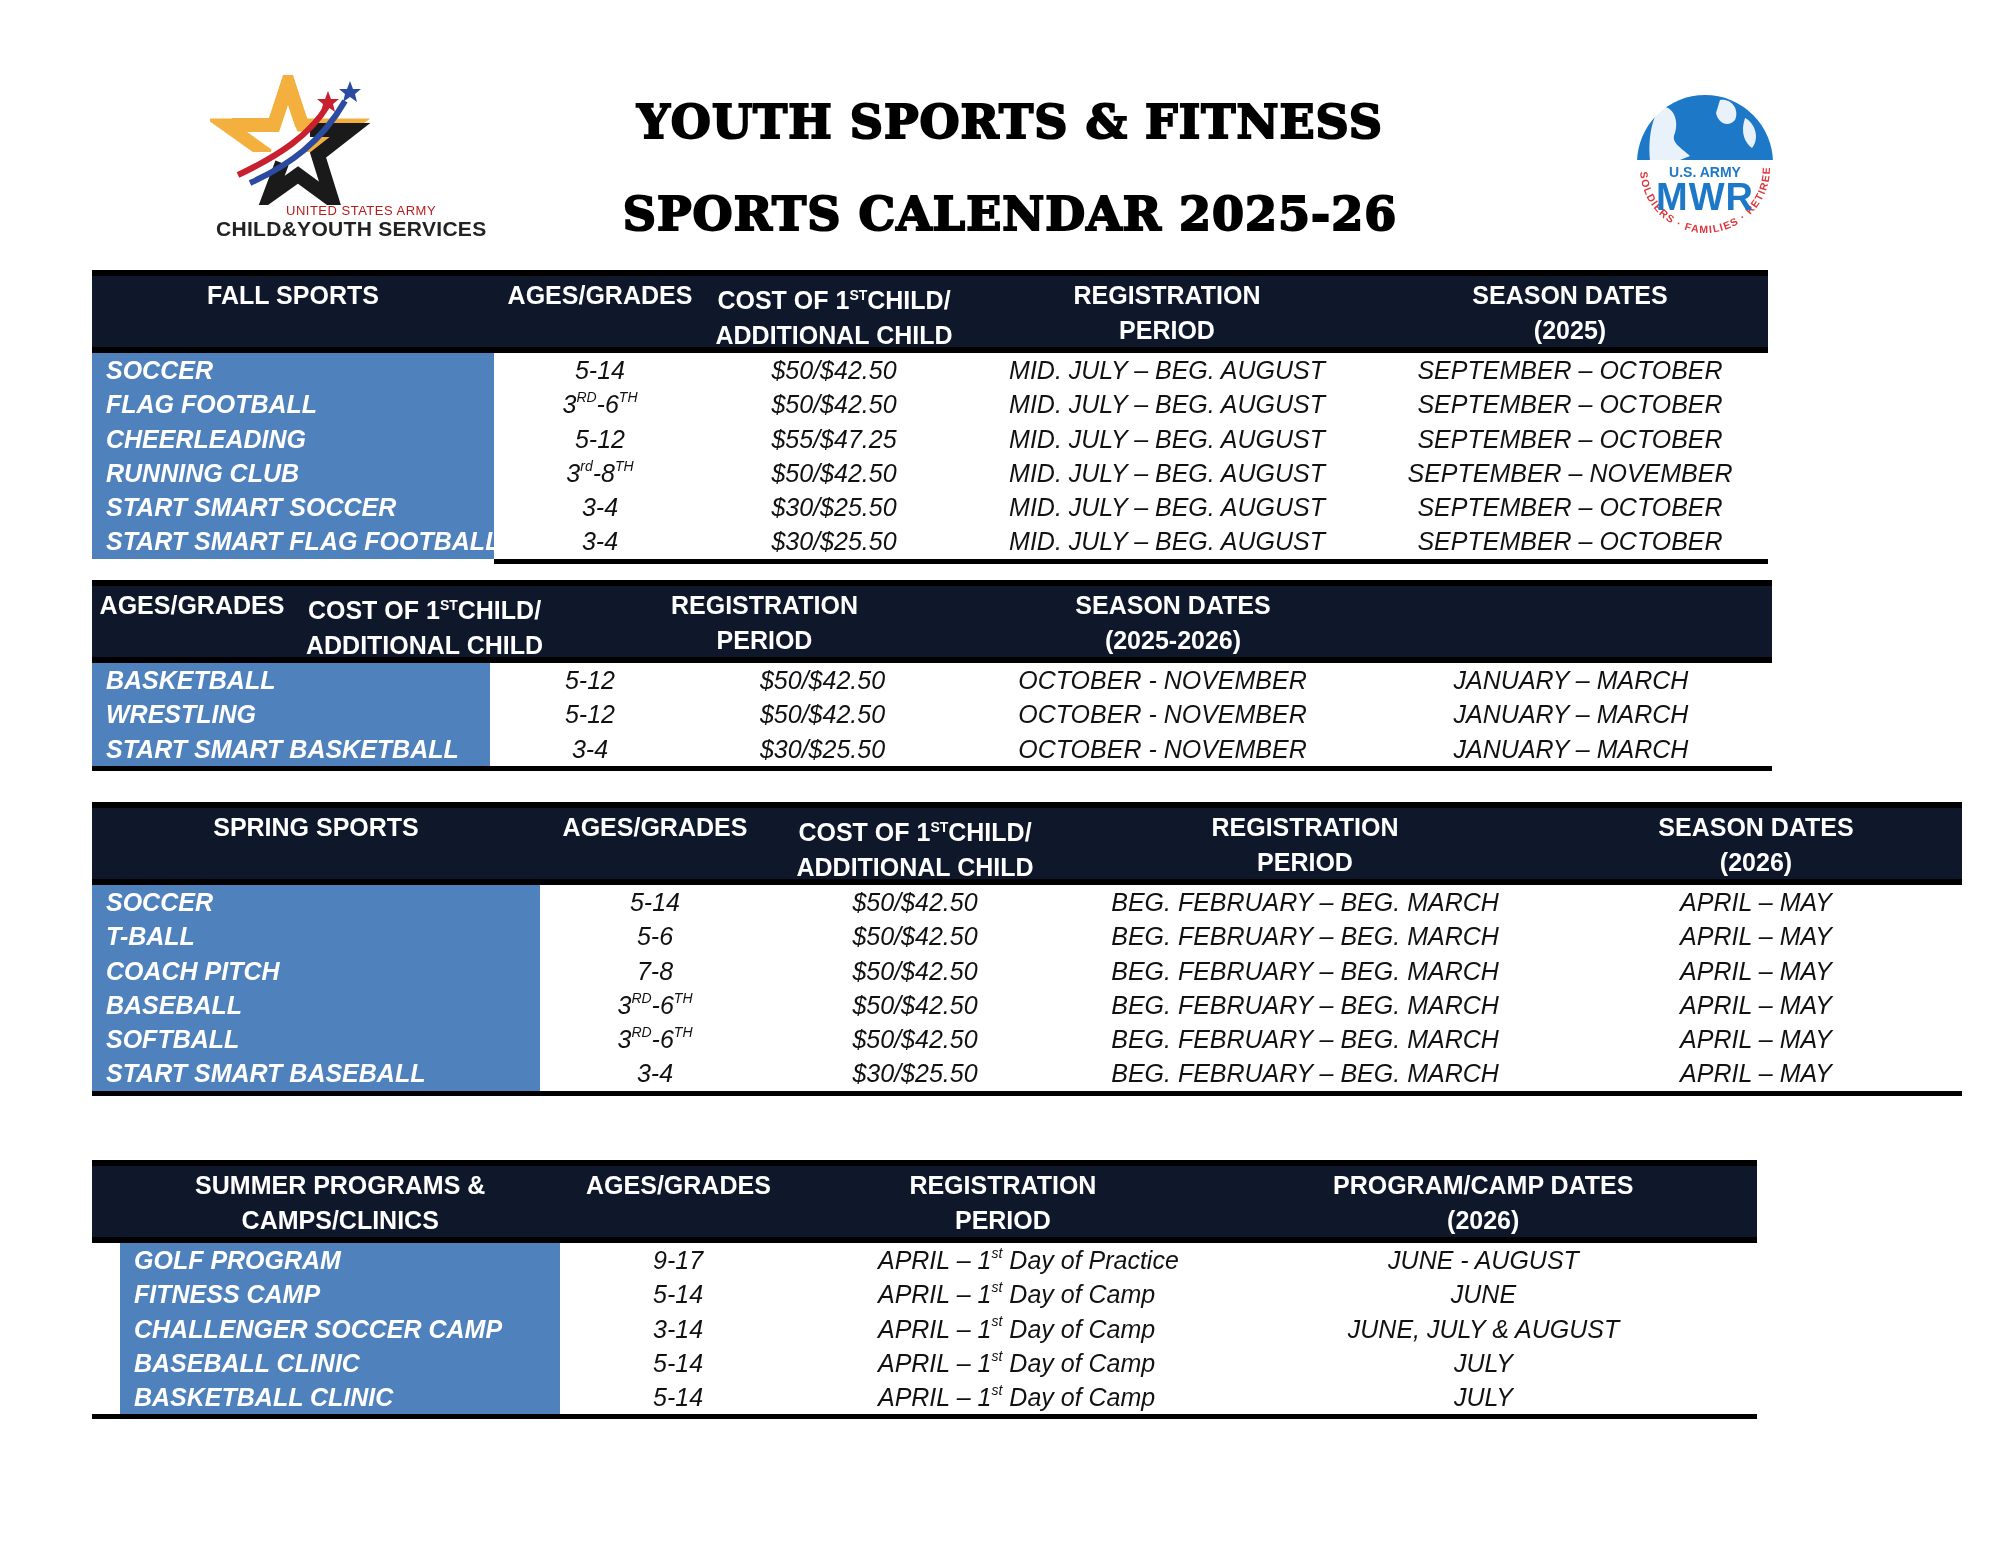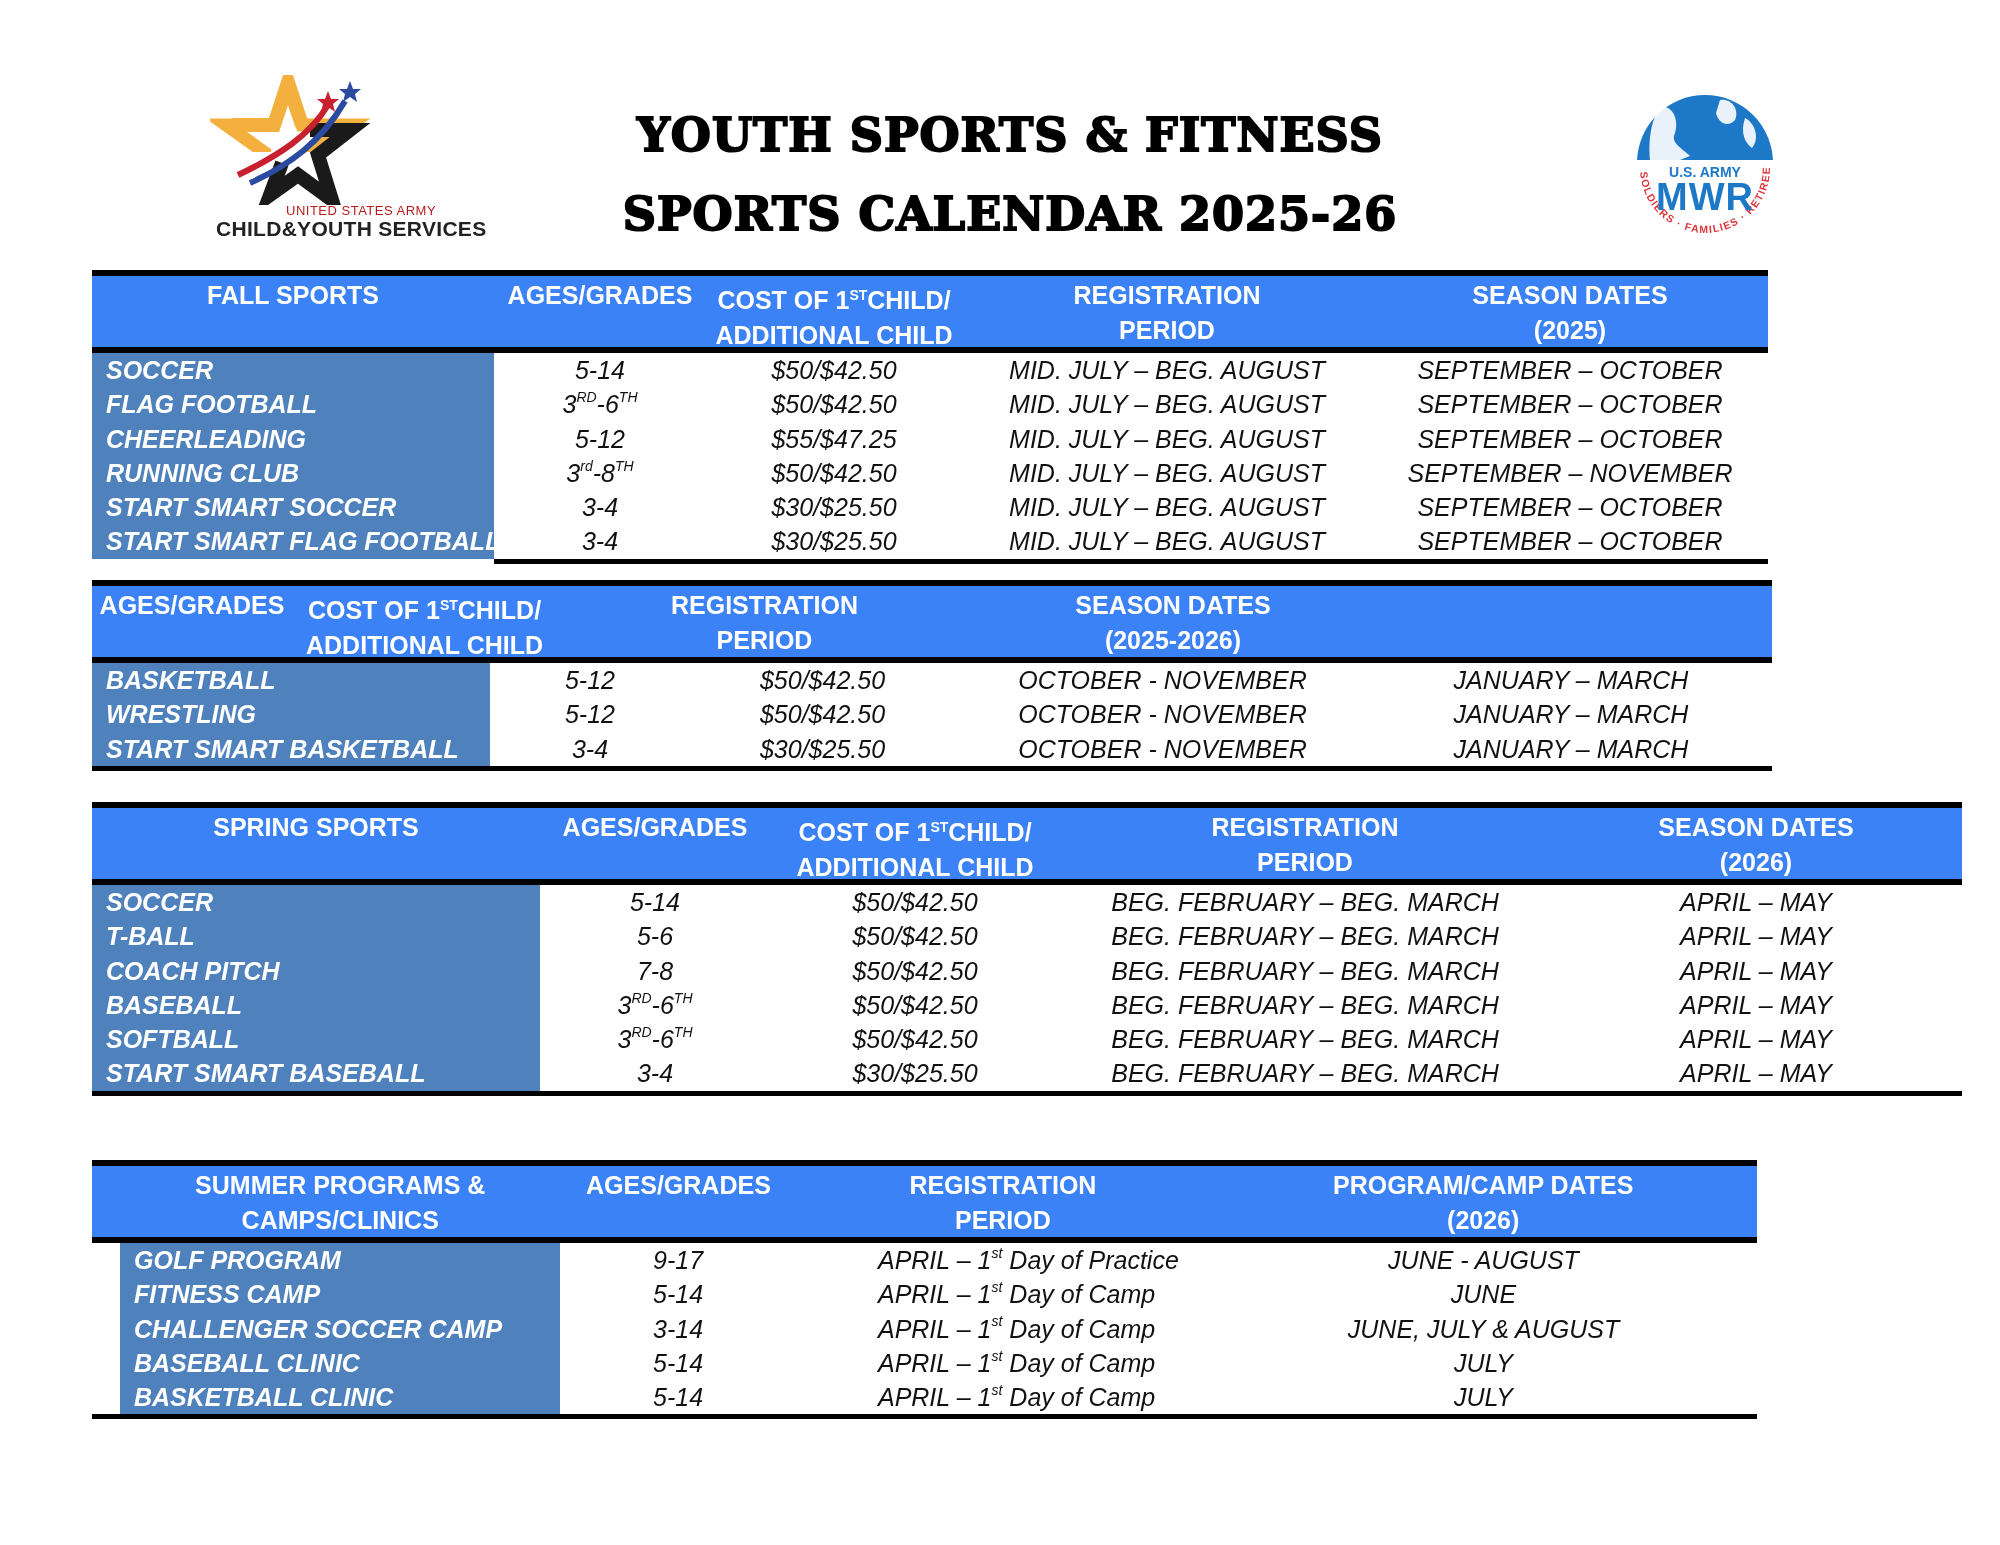--- a/index.html
+++ b/index.html
@@ -8,25 +8,25 @@
 
   .logo-cys { position: absolute; left: 210px; top: 75px; width: 260px; height: 170px; }
   .logo-cys .cys-line1 { position: absolute; left: 76px; top: 128px; font-size: 13px; letter-spacing: 0.5px; color: #b91c1c; white-space: nowrap; }
   .logo-cys .cys-line2 { position: absolute; left: 6px; top: 142px; font-size: 21px; font-weight: bold; color: #222; white-space: nowrap; letter-spacing: 0.3px; }
 
   .logo-mwr { position: absolute; left: 1620px; top: 78px; width: 170px; height: 180px; }
   .logo-mwr .mwr-army { position: absolute; left: 0; width: 170px; top: 86px; text-align: center; font-size: 14px; font-weight: bold; color: #1e78c8; }
   .logo-mwr .mwr-big { position: absolute; left: 0; width: 170px; top: 98px; text-align: center; font-size: 38px; font-weight: bold; color: #1e78c8; letter-spacing: 1px; }
 
   .title { position: absolute; left: 560px; width: 900px; text-align: center; font-family: "DejaVu Serif", "Liberation Serif", serif; font-weight: 900; font-size: 46px; letter-spacing: 1px; -webkit-text-stroke: 2px #000; color: #000; }
-  .title-1 { top: 108px; }
+  .title-1 { top: 95px; }
   .title-2 { top: 187px; }
 
   .tbl { position: absolute; left: 92px; }
-  .tbl .hdr { background: #3b82f6; border-top: 6px solid #000; border-bottom: 6px solid #000; display: flex; color: #fff; font-weight: bold; font-size: 25px; line-height: 35px; height: 83px; padding-top: 2px; }
+  .tbl .hdr { background: #0f172a; border-top: 6px solid #000; border-bottom: 6px solid #000; display: flex; color: #fff; font-weight: bold; font-size: 25px; line-height: 35px; height: 83px; padding-top: 2px; }
   .tbl .hdr .hc { text-align: center; white-space: nowrap; }
   .tbl .hdr sup { font-size: 14px; }
   .tbl .body { position: relative; }
   .tbl .row { display: flex; height: 34.3px; line-height: 34px; font-size: 25px; font-style: italic; }
   .tbl .row .name { background: #4f81bd; color: #fff; font-weight: bold; padding-left: 14px; white-space: nowrap; }
   .tbl .row .c { text-align: center; white-space: nowrap; color: #111; }
   .tbl .row sup { font-size: 14px; line-height: 0; position: relative; top: -2px; }
   .tbl .bottom { height: 5px; background: #000; }
 
   

